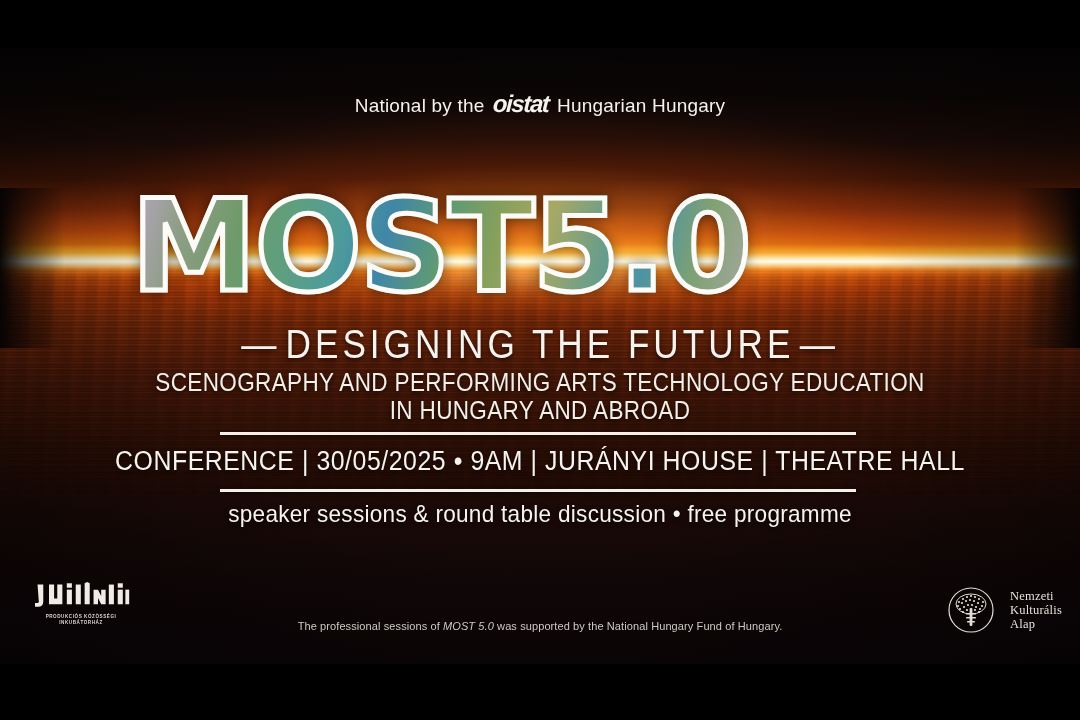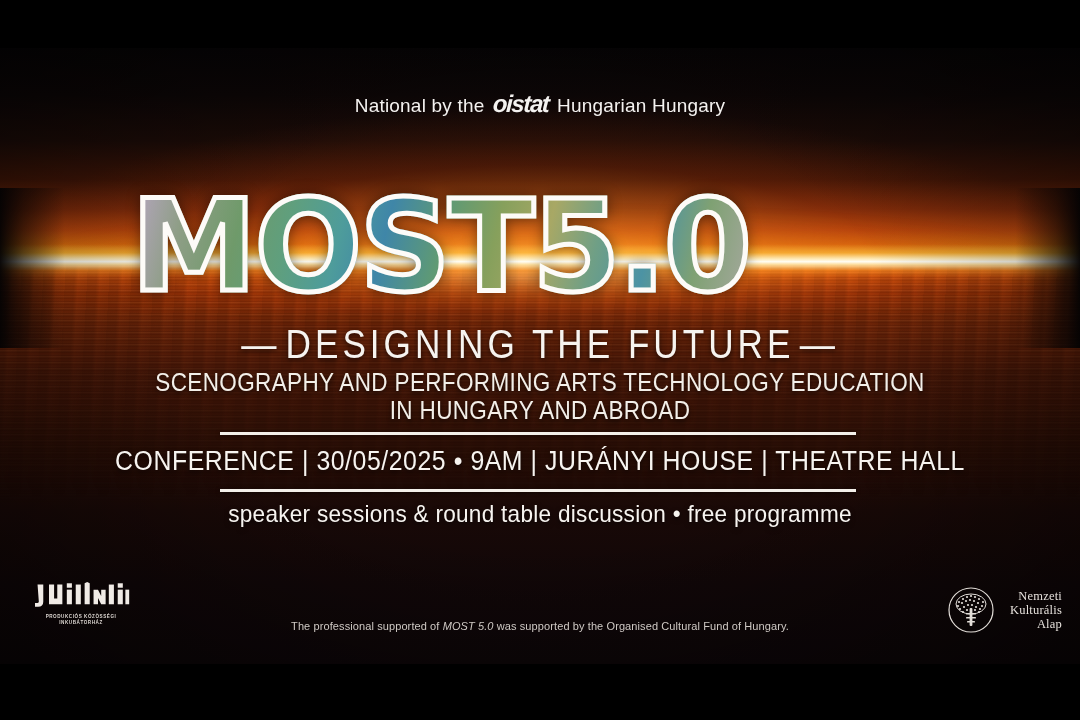--- a/index.html
+++ b/index.html
@@ -263,21 +263,21 @@
     display:block;
     color:#ddd7d2;
     font-size:4.6px;
     line-height:6px;
     letter-spacing:.55px;
     font-weight:bold;
   }
 
   .logo-nka{
     position:absolute; right:18px; top:586px;
-    display:flex; align-items:center; gap:15px;text-align:right;
+    display:flex; align-items:center; gap:15px;
   }
   .logo-nka .emblem{ width:48px; height:48px; flex:0 0 48px; }
   .logo-nka .nka-text{
     color:#e6e1dc;
     font-size:12.5px;
     line-height:14px;
     font-family:"Liberation Serif", serif;
     letter-spacing:.2px;
   }
 </style>
@@ -382,23 +382,23 @@
         </g>
       </svg>
       <div class="nka-text">
         <div>Nemzeti</div>
         <div>Kulturális</div>
         <div>Alap</div>
       </div>
     </div>
 
     <div class="credit">
-      <span>The professional supported of</span>
+      <span>The professional sessions of</span>
       <span class="em">MOST 5.0</span>
-      <span>was supported by the Organised Cultural Fund of Hungary.</span>
+      <span>was supported by the National Hungary Fund of Hungary.</span>
     </div>
 
   </div>
 
   <div class="bar bar-top"></div>
   <div class="bar bar-bottom"></div>
 
 </div>
 
 </body></html>

